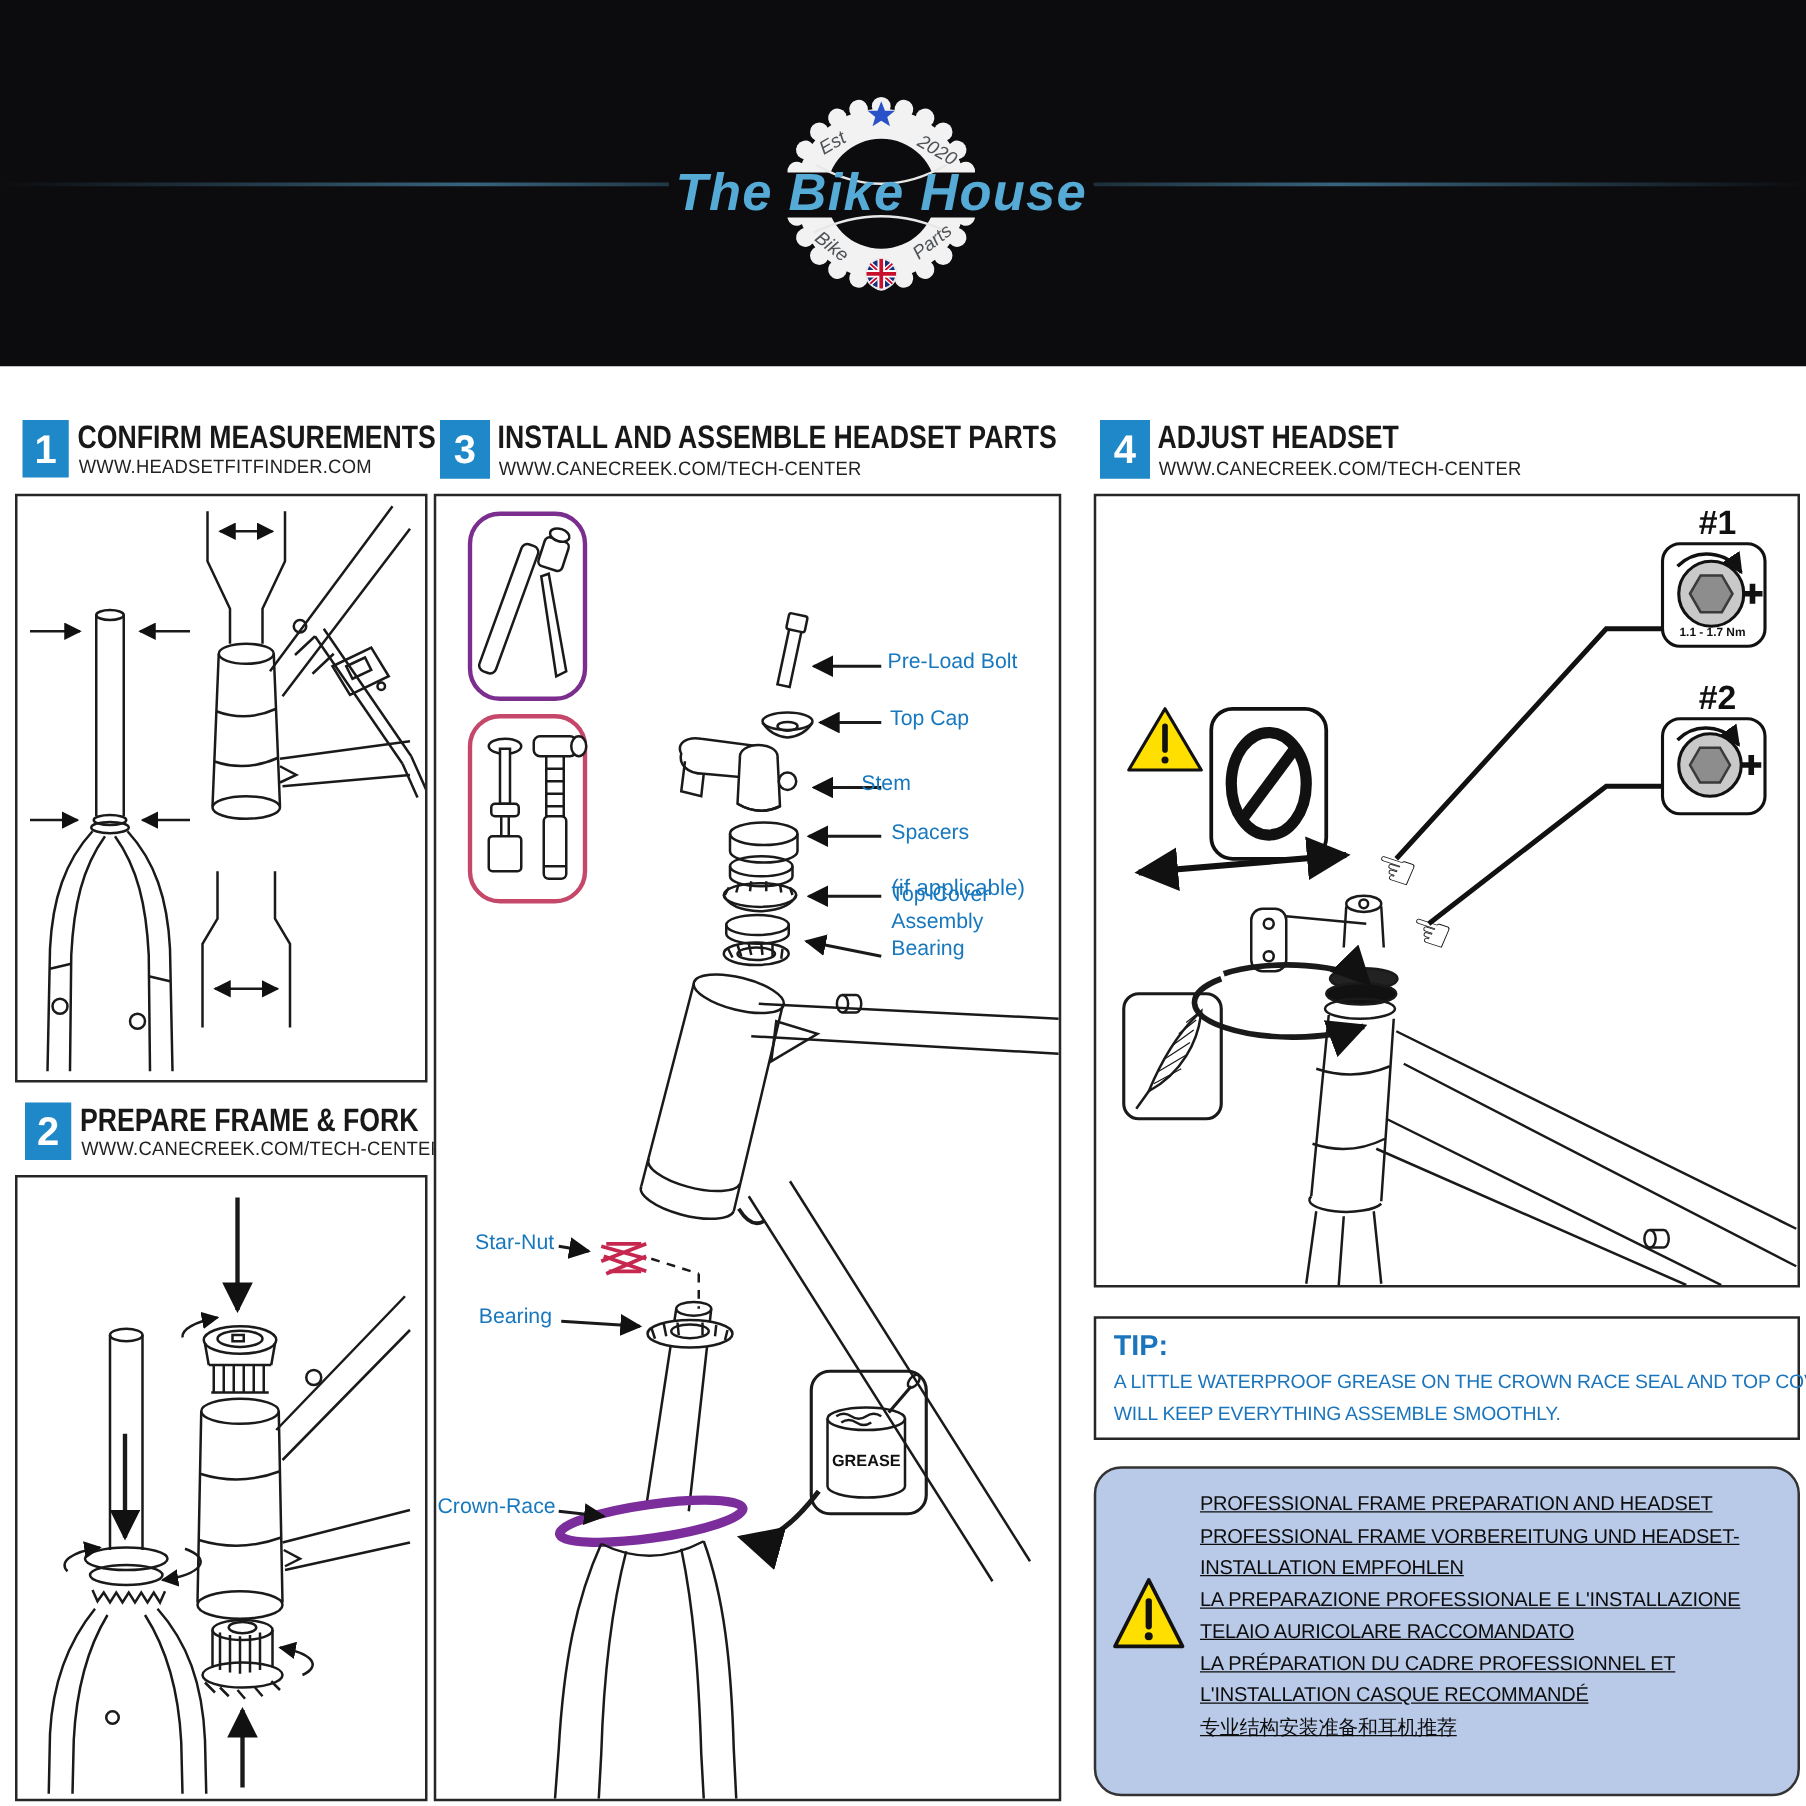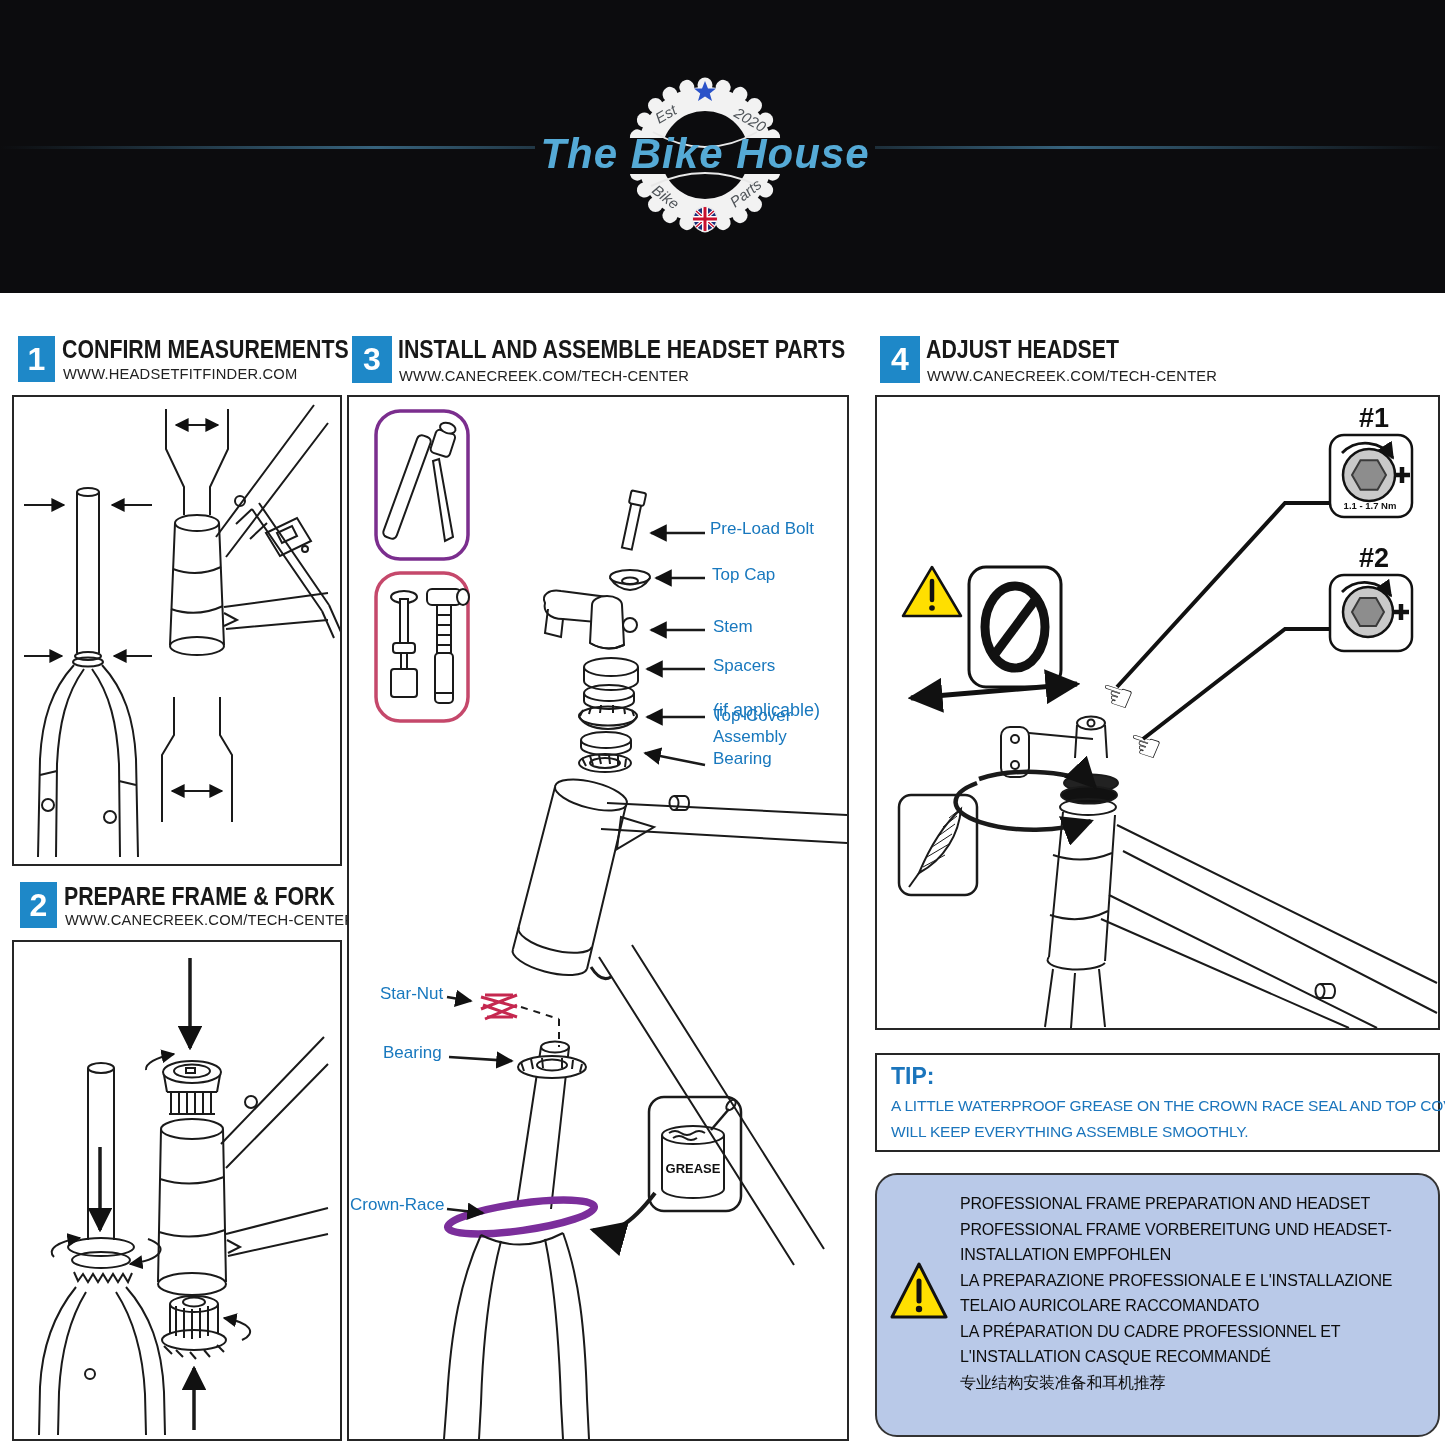--- a/index.html
+++ b/index.html
@@ -23,21 +23,21 @@
   .plabel{position:absolute;color:#1878be;font-size:17px;white-space:nowrap;text-align:right;}
   .plabel.small{font-size:18px;margin-top:22px;}
   
   .tipbox{position:absolute;left:875px;top:1053px;width:561px;height:95px;border:2px solid #262626;background:#fff;}
   .tip-head{position:absolute;left:14px;top:8px;font-weight:bold;font-size:23px;color:#1b75bc;}
   .tip-line{position:absolute;left:14px;font-size:15.5px;color:#1b75bc;letter-spacing:-.2px;white-space:nowrap;}
   
   .notice{position:absolute;left:875px;top:1173px;width:561px;height:260px;border:2px solid #333;
           border-radius:22px;background:#b9c9e8;}
   .notice-text{position:absolute;left:83px;top:16px;width:460px;font-size:16px;line-height:25.5px;
-               color:#0d0d0d;letter-spacing:-.2px;}
+               color:#0d0d0d;letter-spacing:-.2px;text-decoration:underline;}
   .notice-tri{position:absolute;left:12px;top:84px;}
   svg text{font-family:"Liberation Sans",sans-serif;}
 </style>
 </head>
 <body>
 
 <div class="page">
 
   <div class="banner">
     <div class="glow-line"></div>
@@ -363,21 +363,21 @@
         <path d="M98,600 L122,604" stroke-width="2.5" marker-end="url(#a3)"></path>
         <path d="M100,660 L163,664" stroke-width="2.5" marker-end="url(#a3)"></path>
         <path d="M98,812 L134,816" stroke-width="2.5" marker-end="url(#a3)"></path>
       </g>
       <text x="344" y="776" text-anchor="middle" font-size="13" font-weight="bold" fill="#111">GREASE</text>
     </svg>
   </div>
 
   <div class="plabel" style="left:710px;top:519px">Pre-Load Bolt</div>
   <div class="plabel" style="left:712px;top:565px">Top Cap</div>
-  <div class="plabel" style="left:713px;top:617px">Stem</div>
+  <div class="plabel" style="left:689px;top:617px">Stem</div>
   <div class="plabel" style="left:713px;top:656px">Spacers</div>
   <div class="plabel small" style="left:713px;top:678px">(if applicable)</div>
   <div class="plabel" style="left:713px;top:706px">Top-Cover</div>
   <div class="plabel" style="left:713px;top:727px">Assembly</div>
   <div class="plabel" style="left:713px;top:749px">Bearing</div>
   <div class="plabel" style="left:380px;top:984px">Star-Nut</div>
   <div class="plabel" style="left:383px;top:1043px">Bearing</div>
   <div class="plabel" style="left:350px;top:1195px">Crown-Race</div>
 
   <div class="panel" style="left:875px;top:395px;width:561px;height:631px">

